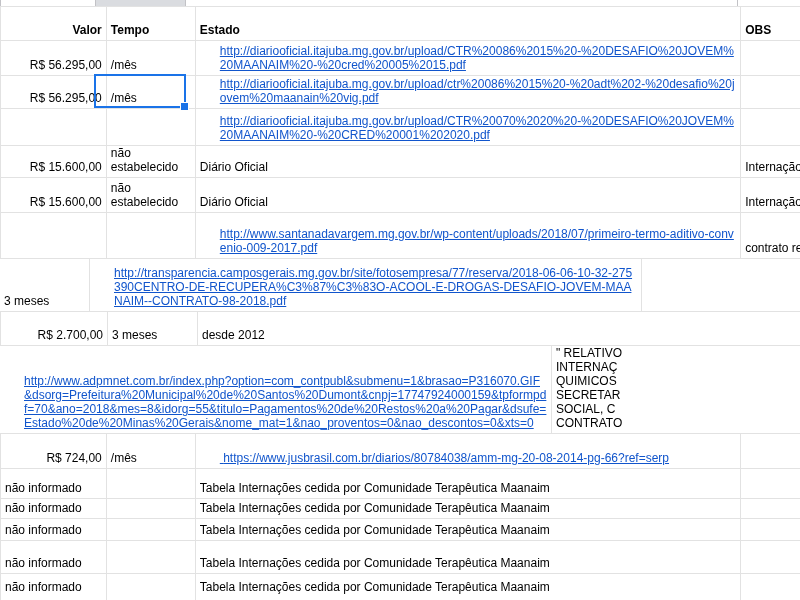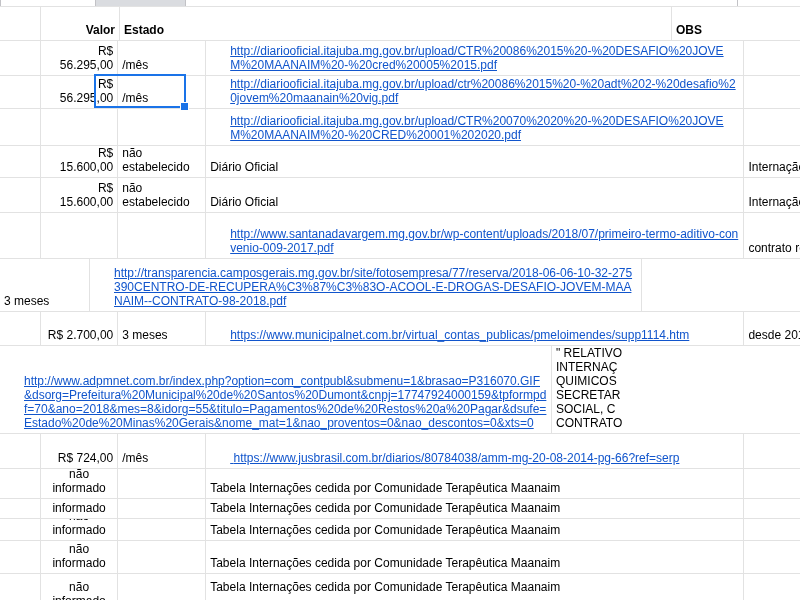--- a/index.html
+++ b/index.html
@@ -16,21 +16,21 @@
   .sliver{position:relative;height:6px;border-bottom:1px solid var(--grid);background:#fff;}
   .sliver-hl{position:absolute;left:96px;top:0;width:90px;height:6px;background:var(--hl);}
   .sliver .stub{position:absolute;top:0;width:1px;height:6px;background:#c2c2c6;}
   
   .row{display:flex;border-bottom:1px solid var(--grid);box-sizing:border-box;background:#fff;}
   .cell{
     box-sizing:border-box;border-right:1px solid var(--grid);
     padding:2px 4px 3px 4px;overflow:hidden;
     display:flex;align-items:flex-end;line-height:14px;
   }
-  .c-valor{width:80px;justify-content:flex-end;text-align:right;border-left:1px solid var(--grid);margin-left:40px;}
+  .c-valor{width:108px;justify-content:flex-end;text-align:right;border-left:1px solid var(--grid);}
   .c-valor.left{justify-content:flex-start;text-align:center;}
   .c-tempo{width:90px;}
   .c-fonte{width:552px;}
   .c-obs{width:262px;border-right:none;white-space:pre-line;}
   .row.top-align .cell{align-items:flex-start;padding-top:6px;}
   .hdr .cell{font-weight:bold;}
   .wrap{word-break:break-all;white-space:pre-wrap;width:100%;}
   .twrap{white-space:normal;word-wrap:break-word;width:100%;}
   a.lnk{color:var(--link);text-decoration:underline;cursor:pointer;margin-left:20px;}
   
@@ -48,20 +48,23 @@
     <div class="stub" style="left:0"></div>
     <div class="stub" style="left:95px"></div>
     <div class="stub" style="left:185px"></div>
     <div class="stub" style="left:737px"></div>
   </div>
   <div id="grid">
       <div class="row hdr" style="height: 34px;">
         <div class="cell c-valor">
           <span>Valor</span>
         </div>
+        <div class="cell c-tempo">
+          <span>Tempo</span>
+        </div>
         <div class="cell c-fonte">
           <span>Estado</span>
         </div>
         <div class="cell c-obs"><span>OBS</span></div>
       </div>
       <div class="row" style="height: 35px;">
         <div class="cell c-valor">
           <span>R$ 56.295,00</span>
         </div>
         <div class="cell c-tempo">
@@ -140,23 +143,20 @@
           <a class="lnk wrap">http://transparencia.camposgerais.mg.gov.br/site/fotosempresa/77/reserva/2018-06-06-10-32-275390CENTRO-DE-RECUPERA%C3%87%C3%83O-ACOOL-E-DROGAS-DESAFIO-JOVEM-MAANAIM--CONTRATO-98-2018.pdf</a>
         </div>
         <div class="cell c-obs"><span></span></div>
       </div>
       <div class="row" style="height: 34px;">
         <div class="cell c-valor">
           <span>R$ 2.700,00</span>
         </div>
         <div class="cell c-tempo">
           <span class="twrap">3 meses</span>
-        </div>
-        <div class="cell c-fonte">
-          <a class="lnk wrap">https://www.municipalnet.com.br/virtual_contas_publicas/pmeloimendes/supp1114.htm</a>
         </div>
         <div class="cell c-obs"><span>desde 2012</span></div>
       </div>
       <div class="row" style="height: 88px;">
         <div class="cell c-fonte">
           <a class="lnk wrap">http://www.adpmnet.com.br/index.php?option=com_contpubl&amp;submenu=1&amp;brasao=P316070.GIF&amp;dsorg=Prefeitura%20Municipal%20de%20Santos%20Dumont&amp;cnpj=17747924000159&amp;tpformpdf=70&amp;ano=2018&amp;mes=8&amp;idorg=55&amp;titulo=Pagamentos%20de%20Restos%20a%20Pagar&amp;dsufe=Estado%20de%20Minas%20Gerais&amp;nome_mat=1&amp;nao_proventos=0&amp;nao_descontos=0&amp;xts=0</a>
         </div>
         <div class="cell c-obs"><span>" RELATIVO
 INTERNAÇ
 QUIMICOS

